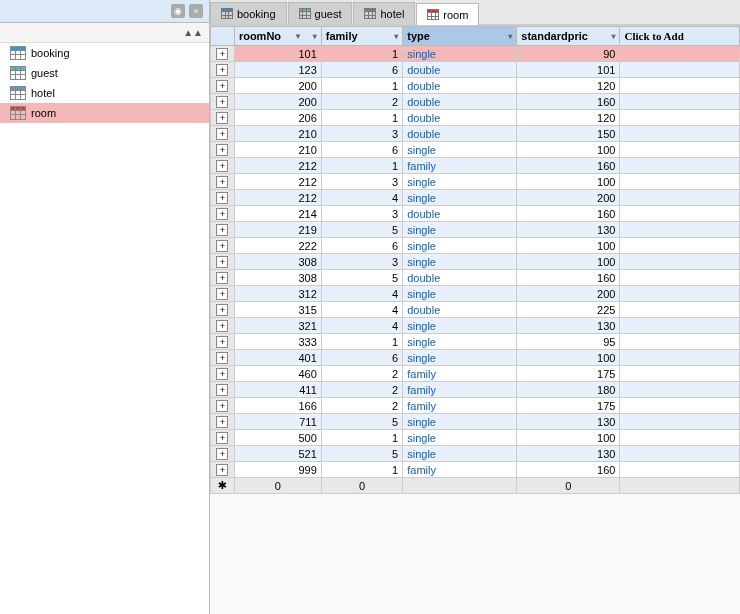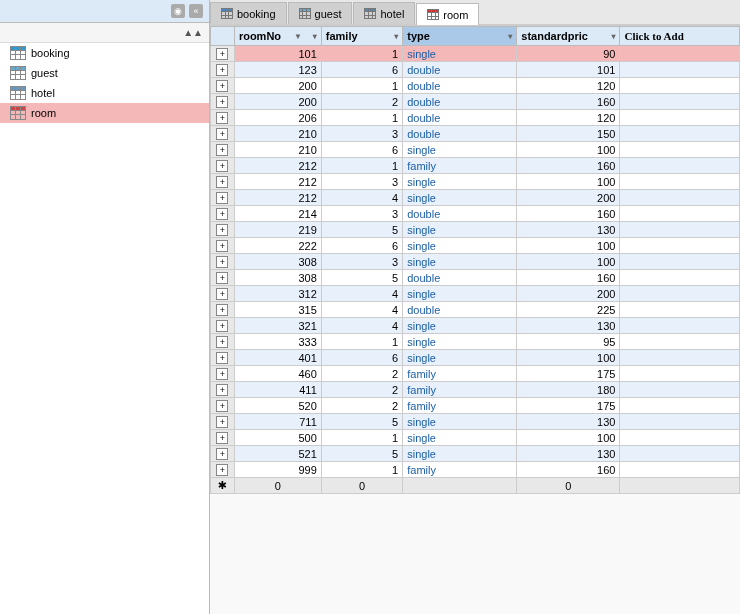--- a/index.html
+++ b/index.html
@@ -614,21 +614,21 @@
           <tr>
             <td class="expand-col"><div class="expand-btn">+</div></td>
             <td class="col-roomNo num">411</td>
             <td class="col-hotelNo num">2</td>
             <td class="col-type type-col">family</td>
             <td class="col-standardPrice num">180</td>
             <td class="col-clickToAdd"></td>
           </tr>
           <tr>
             <td class="expand-col"><div class="expand-btn">+</div></td>
-            <td class="col-roomNo num">520</td>
+            <td class="col-roomNo num">166</td>
             <td class="col-hotelNo num">2</td>
             <td class="col-type type-col">family</td>
             <td class="col-standardPrice num">175</td>
             <td class="col-clickToAdd"></td>
           </tr>
           <tr>
             <td class="expand-col"><div class="expand-btn">+</div></td>
             <td class="col-roomNo num">711</td>
             <td class="col-hotelNo num">5</td>
             <td class="col-type type-col">single</td>

